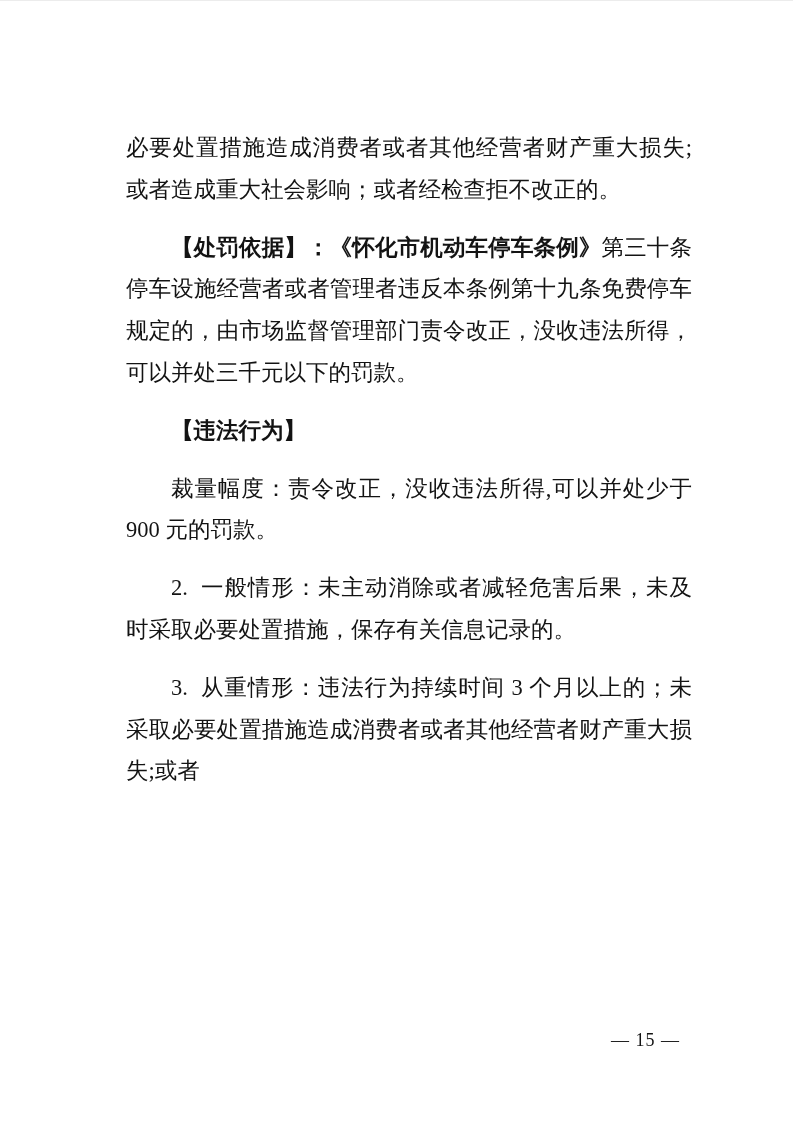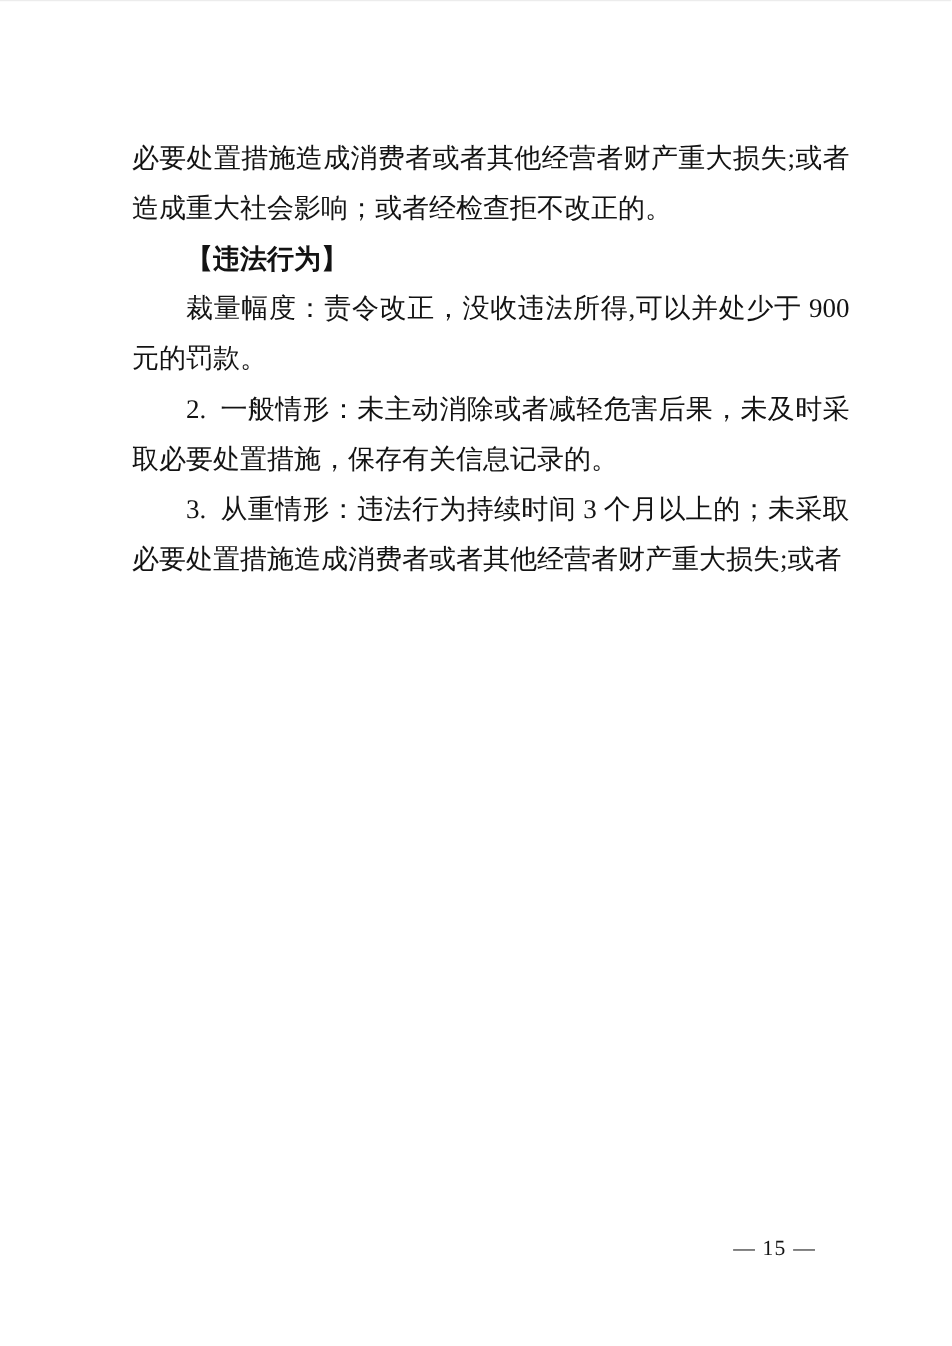--- a/index.html
+++ b/index.html
@@ -27,21 +27,21 @@
   .content {
     position: absolute;
     left: 110px;
     top: 111px;
     width: 598px;
     font-size: 22.5px;
     line-height: 41.8px;
     text-align: justify;
   }
   .para {
-    margin: 0;
+    margin: 16px;
     padding: 0;
     font-family: Liberation Serif, serif;
   }
   .para > b, .para > span {
     white-space: pre-wrap;
   }
   .indent {
     text-indent: 2em;
   }
   .tight {
@@ -61,20 +61,21 @@
   }
 </style>
 </head>
 <body>
 
 <div class="page">
   <div class="page-top-edge"></div>
 
   <div class="content">
       <p class="para"><span>必要处置措施造成消费者或者其他经营者财产重大损失;或者造成重大社会影响；或者经检查拒不改正的。</span></p>
+      <p class="para indent"><b class="lead">【处罚依据】：《怀化市机动车停车条例》</b><span>第三十条  停车设施经营者或者管理者违反本条例第十九条免费停车规定的，由市场监督管理部门责令改正，没收违法所得，可以并处三千元以下的罚款。</span></p>
       <p class="para indent"><b class="lead">【违法行为】</b><span></span></p>
       <p class="para indent"><span>裁量幅度：责令改正，没收违法所得,可以并处少于 900 元的罚款。</span></p>
       <p class="para indent"><span>2.  一般情形：未主动消除或者减轻危害后果，未及时采取必要处置措施，保存有关信息记录的。</span></p>
       <p class="para indent"><span>3.  从重情形：违法行为持续时间 3 个月以上的；未采取必要处置措施造成消费者或者其他经营者财产重大损失;或者</span></p>
     </div>
 
   <div class="footer">— 15 —</div>
 </div>
 
 </body></html>

